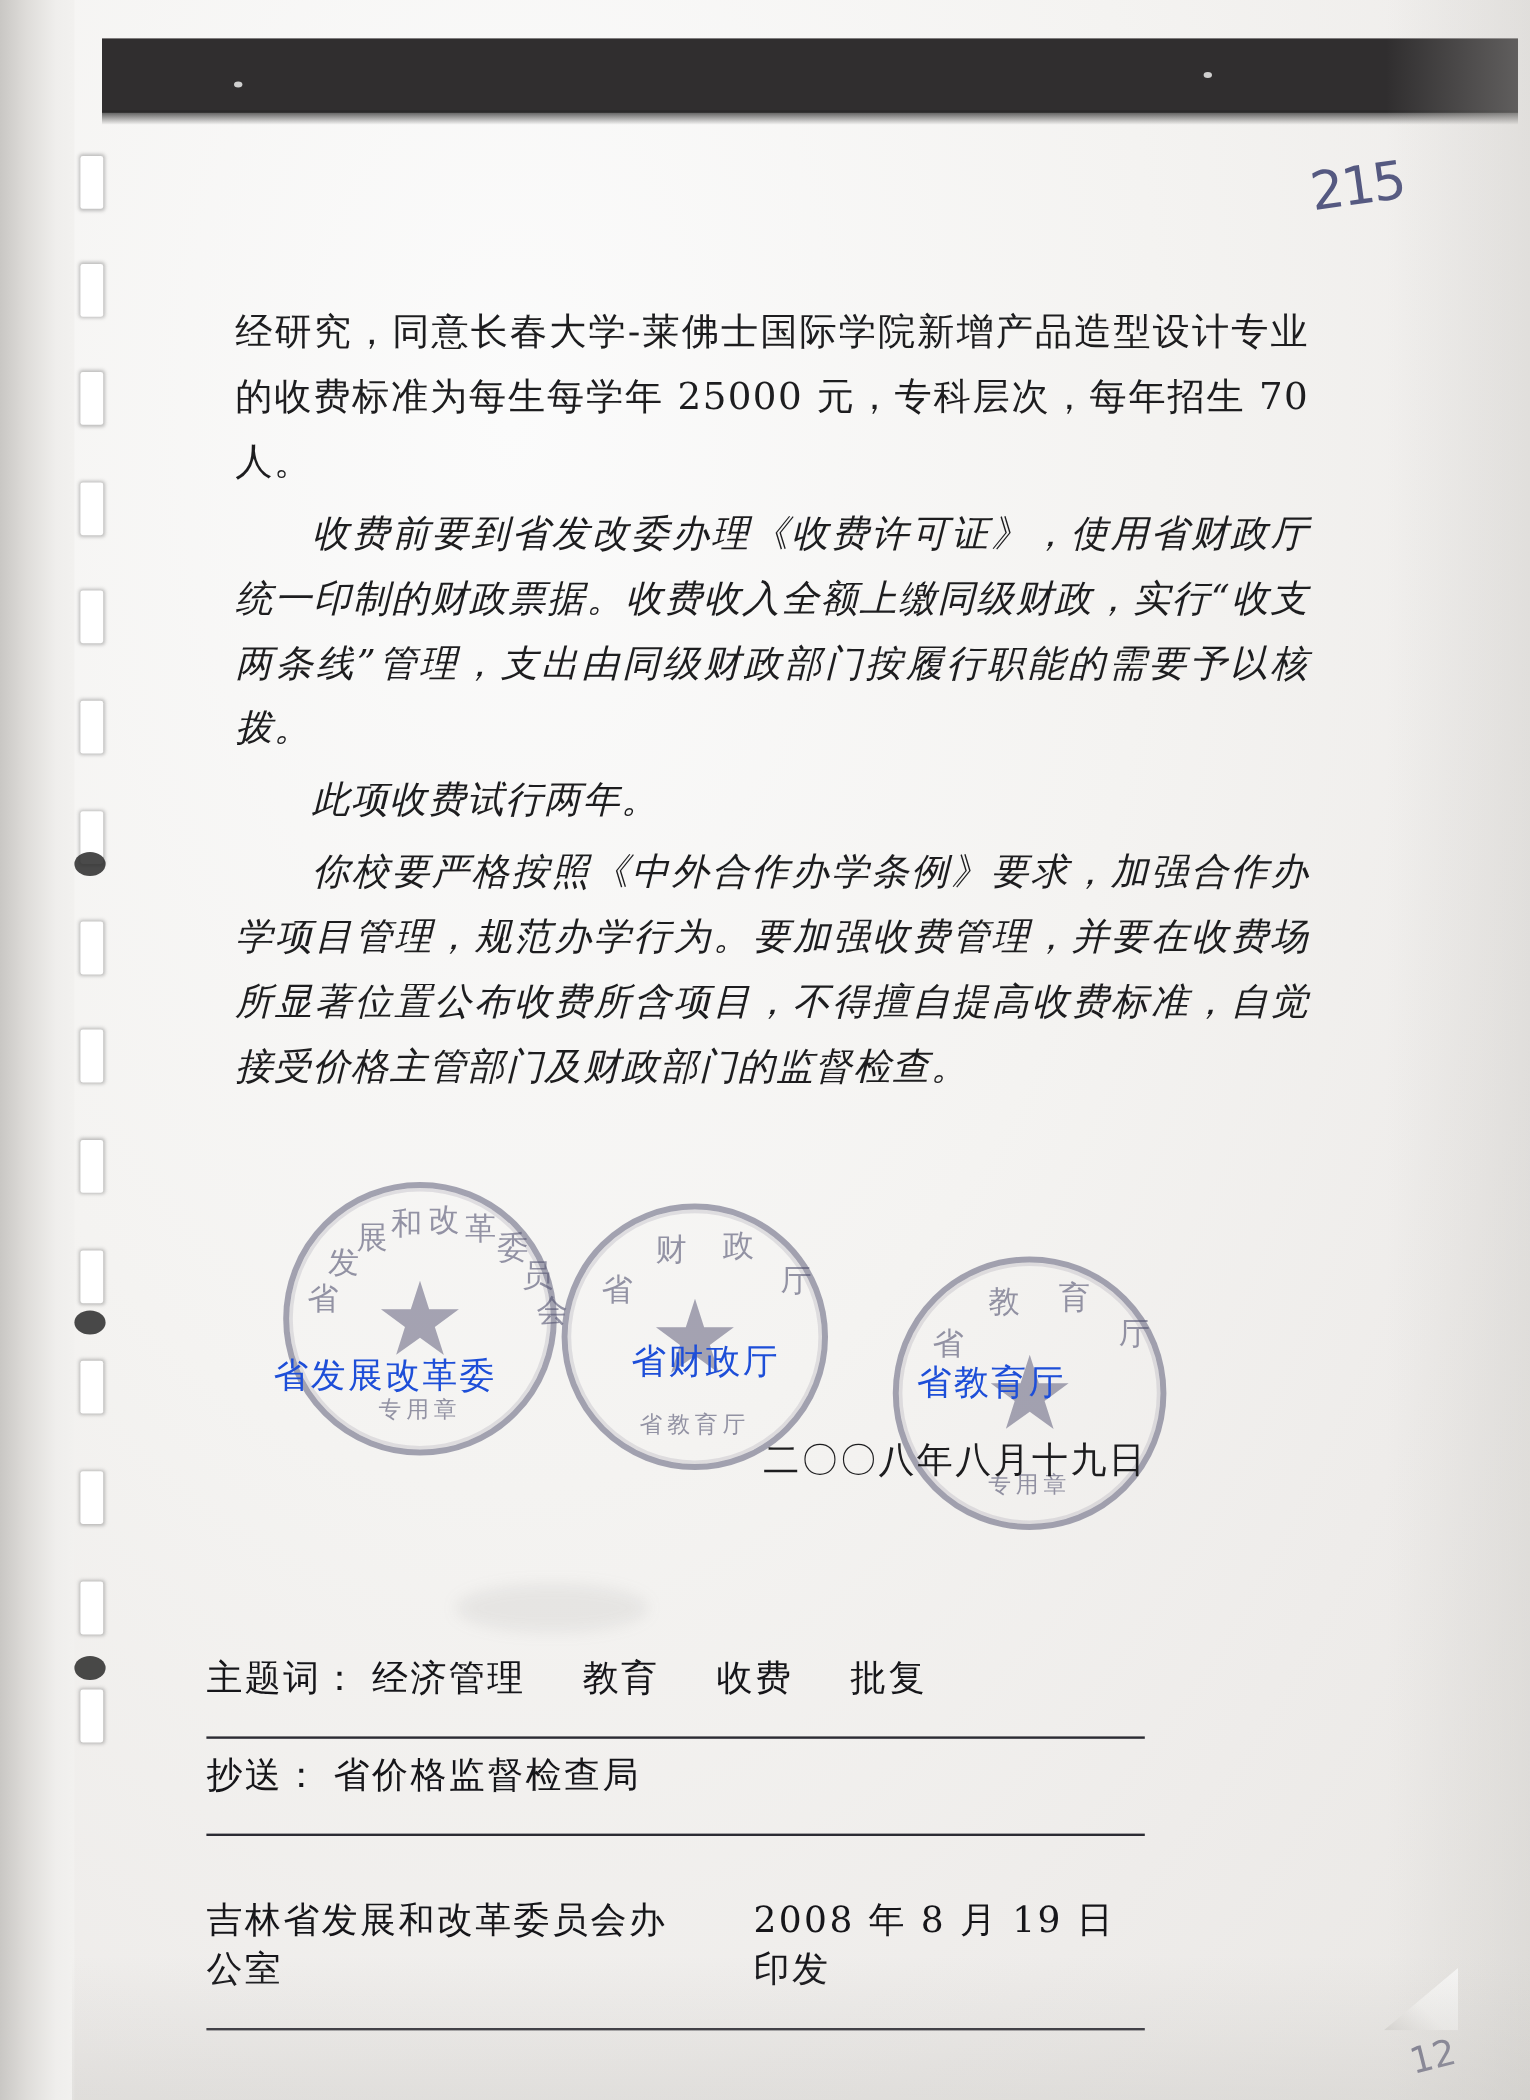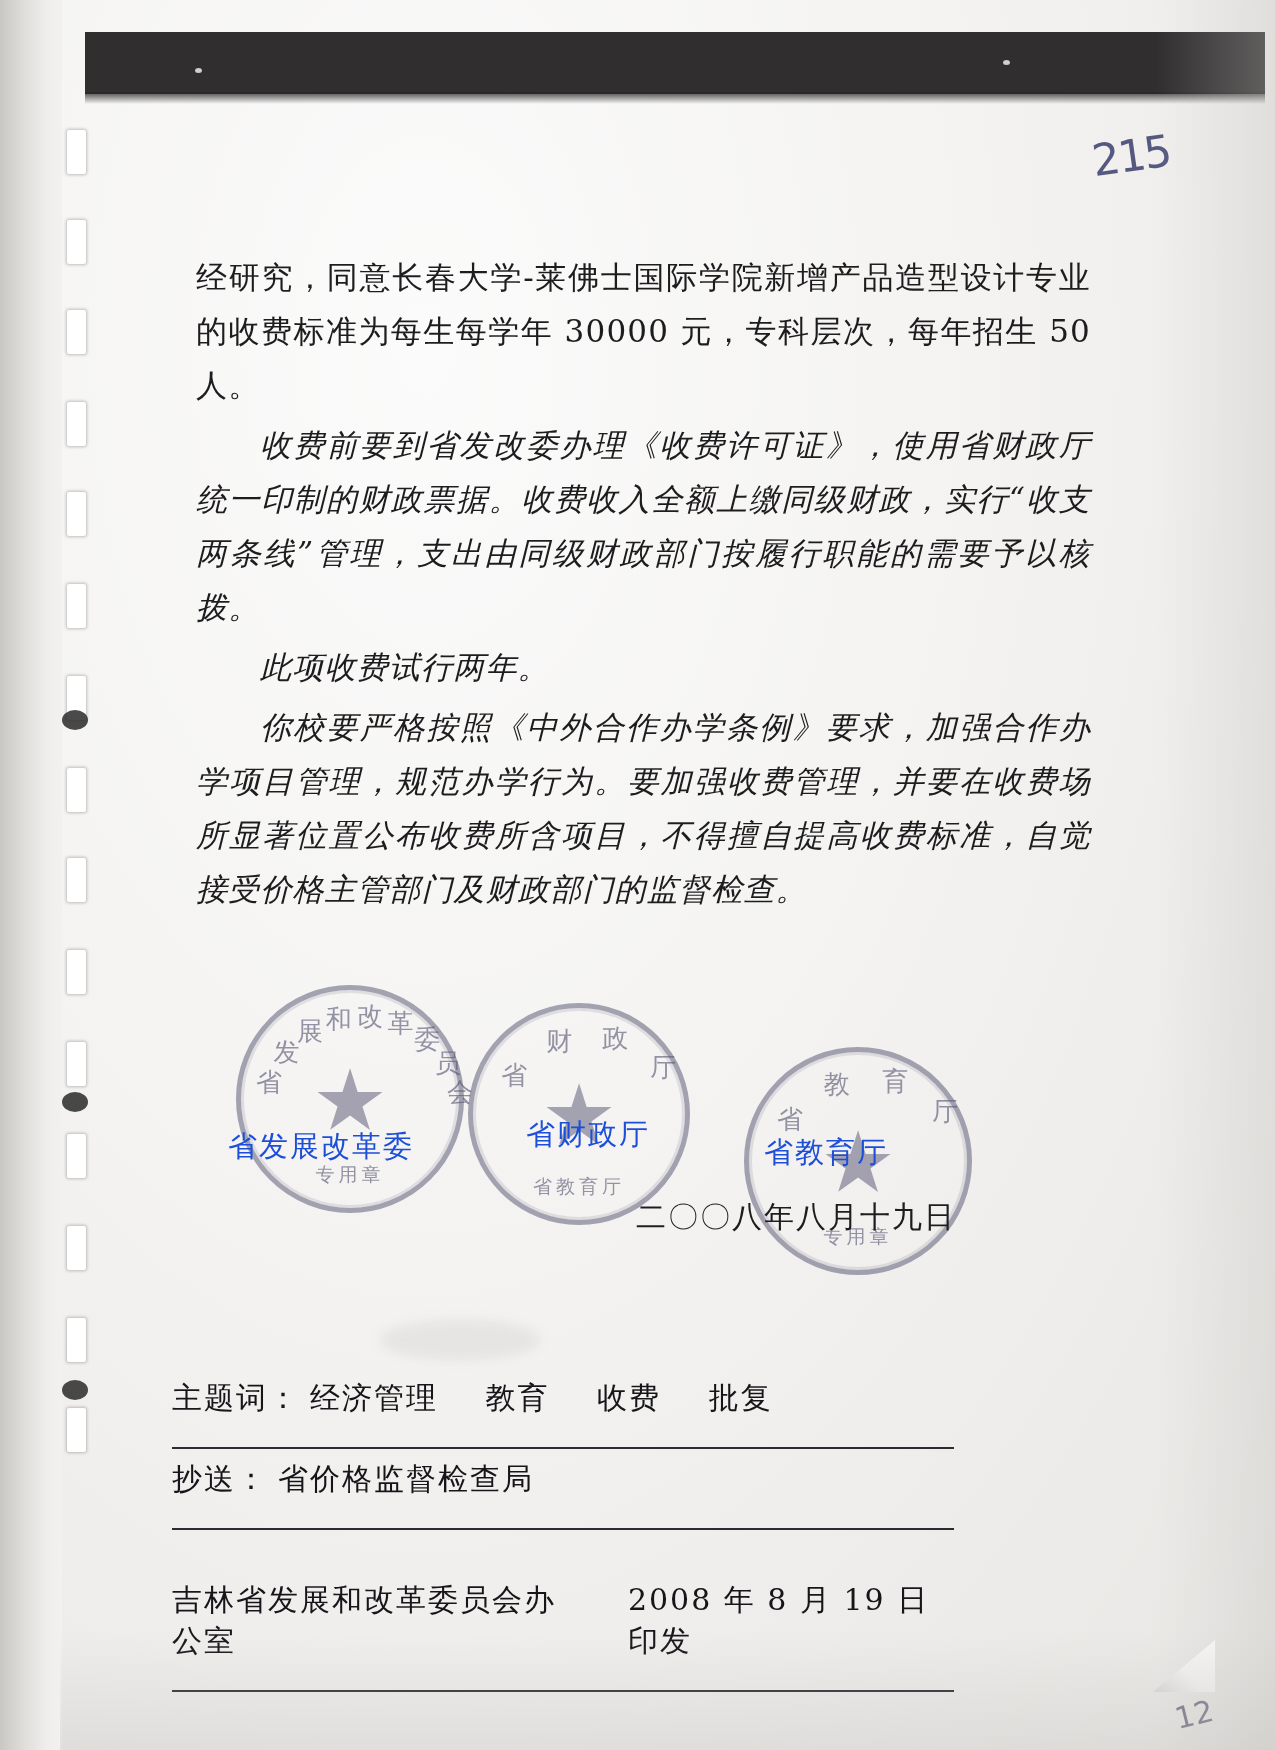--- a/index.html
+++ b/index.html
@@ -280,21 +280,21 @@
     <div class="hole" style="top:1288px;"></div>
     <div class="hole" style="top:1378px;"></div>
     <div class="punch" style="left:2px; top:680px;"></div>
     <div class="punch" style="left:2px; top:1062px;"></div>
     <div class="punch" style="left:2px; top:1350px;"></div>
   </div>
 
   <div class="page-num">215</div>
 
   <div class="body-text">
-    <p>经研究，同意长春大学-莱佛士国际学院新增产品造型设计专业的收费标准为每生每学年 30000 元，专科层次，每年招生 50 人。</p>
+    <p>经研究，同意长春大学-莱佛士国际学院新增产品造型设计专业的收费标准为每生每学年 25000 元，专科层次，每年招生 70 人。</p>
     <p class="indent">收费前要到省发改委办理《收费许可证》，使用省财政厅统一印制的财政票据。收费收入全额上缴同级财政，实行“收支两条线”管理，支出由同级财政部门按履行职能的需要予以核拨。</p>
     <p class="indent">此项收费试行两年。</p>
     <p class="indent">你校要严格按照《中外合作办学条例》要求，加强合作办学项目管理，规范办学行为。要加强收费管理，并要在收费场所显著位置公布收费所含项目，不得擅自提高收费标准，自觉接受价格主管部门及财政部门的监督检查。</p>
   </div>
 
   <div class="seal-zone">
 
     <div class="seal seal-a">
       <div class="star">★</div>
       <div class="bottom-txt">专用章</div>

